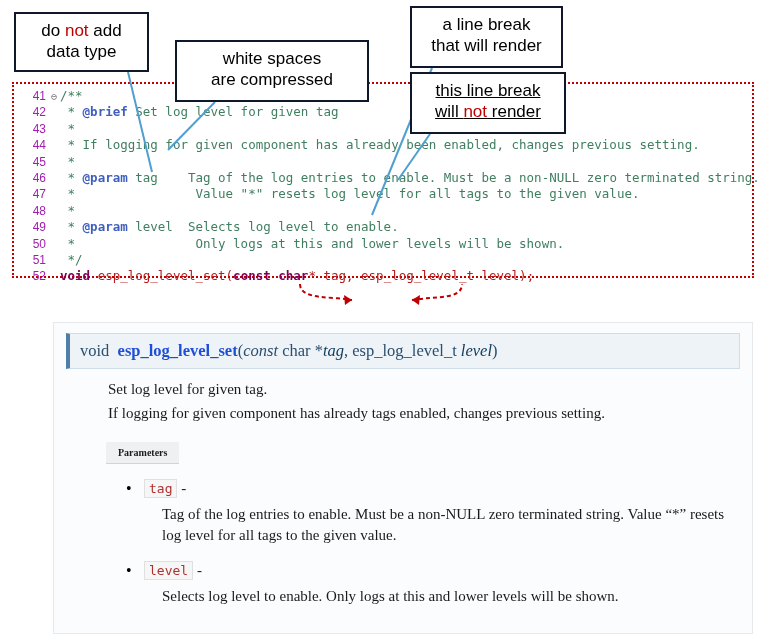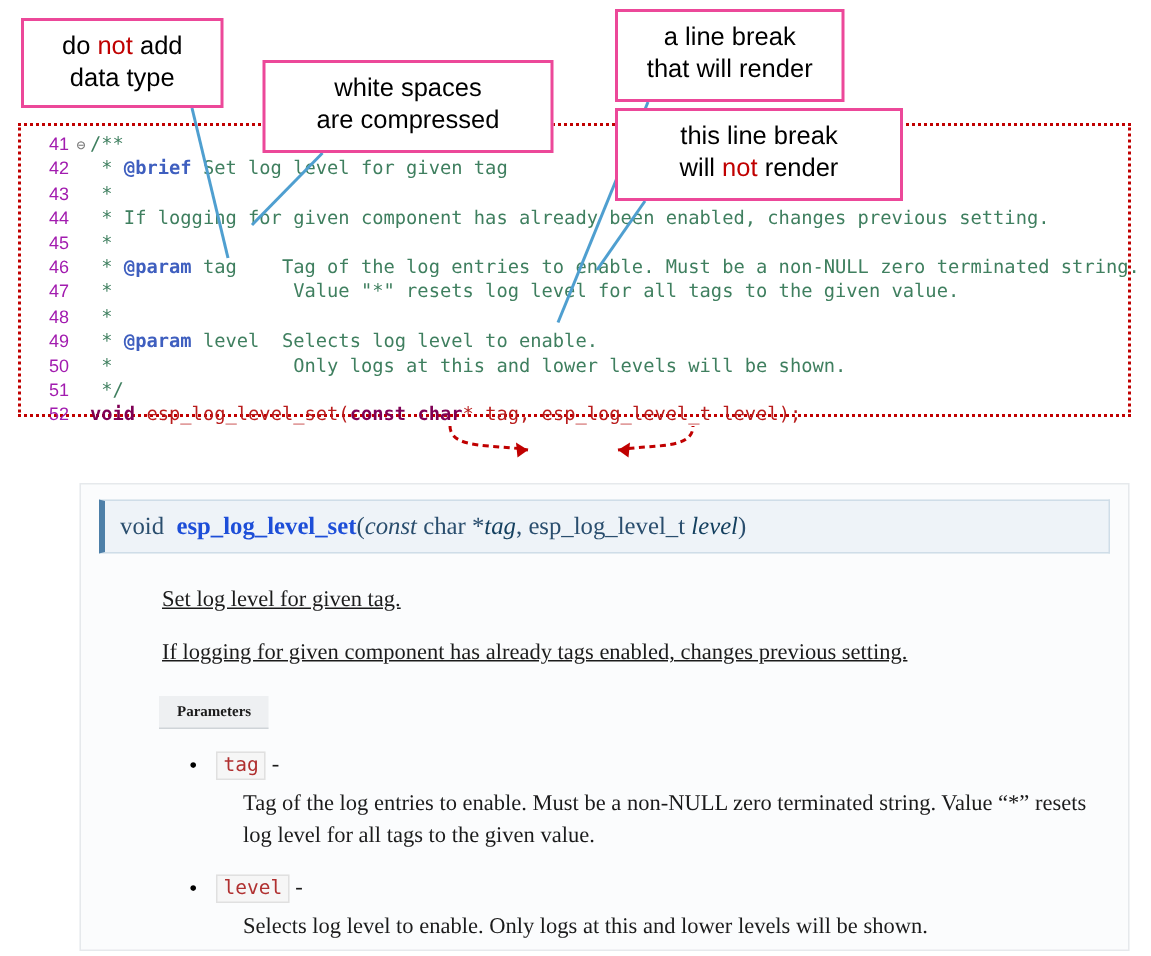--- a/index.html
+++ b/index.html
@@ -16,21 +16,21 @@
   }
   .stage {
     position: relative;
     width: 767px;
     height: 637px;
   }
 
   
   .callout {
     position: absolute;
-    border: 2px solid #ec4899;
+    border: 2px solid #0f172a;
     background: #ffffff;
     color: #000000;
     font-size: 17px;
     line-height: 1.25;
     text-align: center;
     padding: 6px 10px;
     box-sizing: border-box;
     z-index: 5;
   }
   .callout .hl {
@@ -51,22 +51,23 @@
   }
   #callout-linebreak-render {
     left: 410px;
     top: 6px;
     width: 153px;
     height: 62px;
   }
   #callout-linebreak-norender {
     left: 410px;
     top: 72px;
-    width: 192px;
+    width: 156px;
     height: 62px;
+    text-decoration: underline;
   }
 
   
   .code-box {
     position: absolute;
     left: 12px;
     top: 82px;
     width: 742px;
     height: 196px;
     border: 2px dotted #c00000;
@@ -138,23 +139,22 @@
   .sig-bar .fname { font-weight: bold; color: #1d4ed8; }
   .sig-bar .kw { font-style: italic; color: #2a4e6e; }
   .sig-bar .param { font-style: italic; color: #14405f; }
   .doc-body {
     padding: 6px 12px 0 30px;
     font-family: "Liberation Serif", serif;
     font-size: 15px;
     color: #1b1b1b;
   }
   .doc-p {
-    margin: 15px 0 0 24px;
+    margin: 4px 0 0 24px;
     line-height: 1.35;
-    text-decoration: underline;
   }
   .params-header {
     display: inline-block;
     margin: 18px 0 0 22px;
     background: #eef0f2;
     border-bottom: 1px solid #cfd4d8;
     padding: 5px 12px;
     font-weight: bold;
     font-size: 10px;
     color: #1b1b1b;

